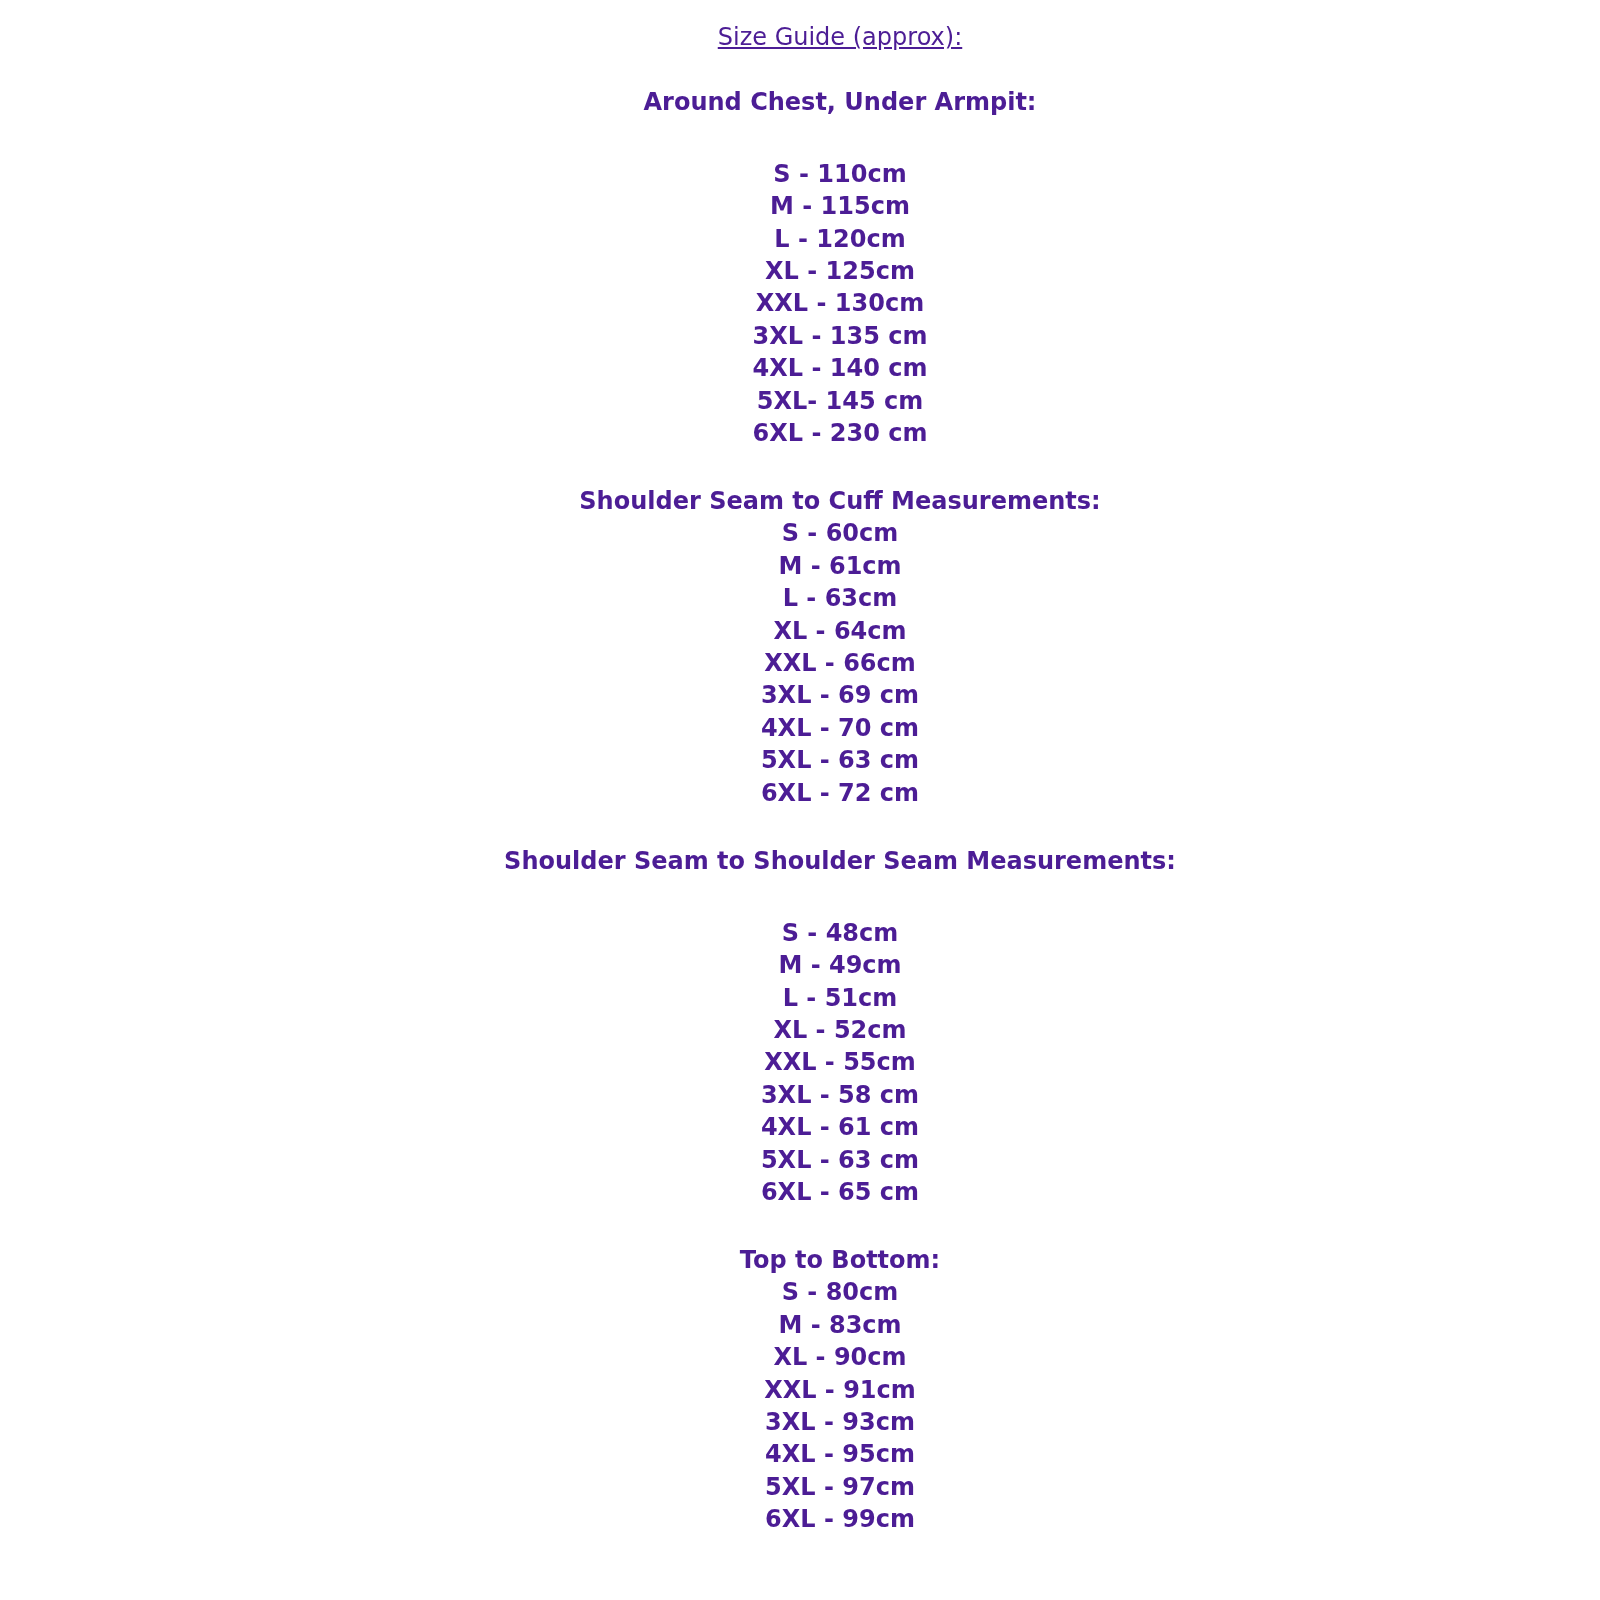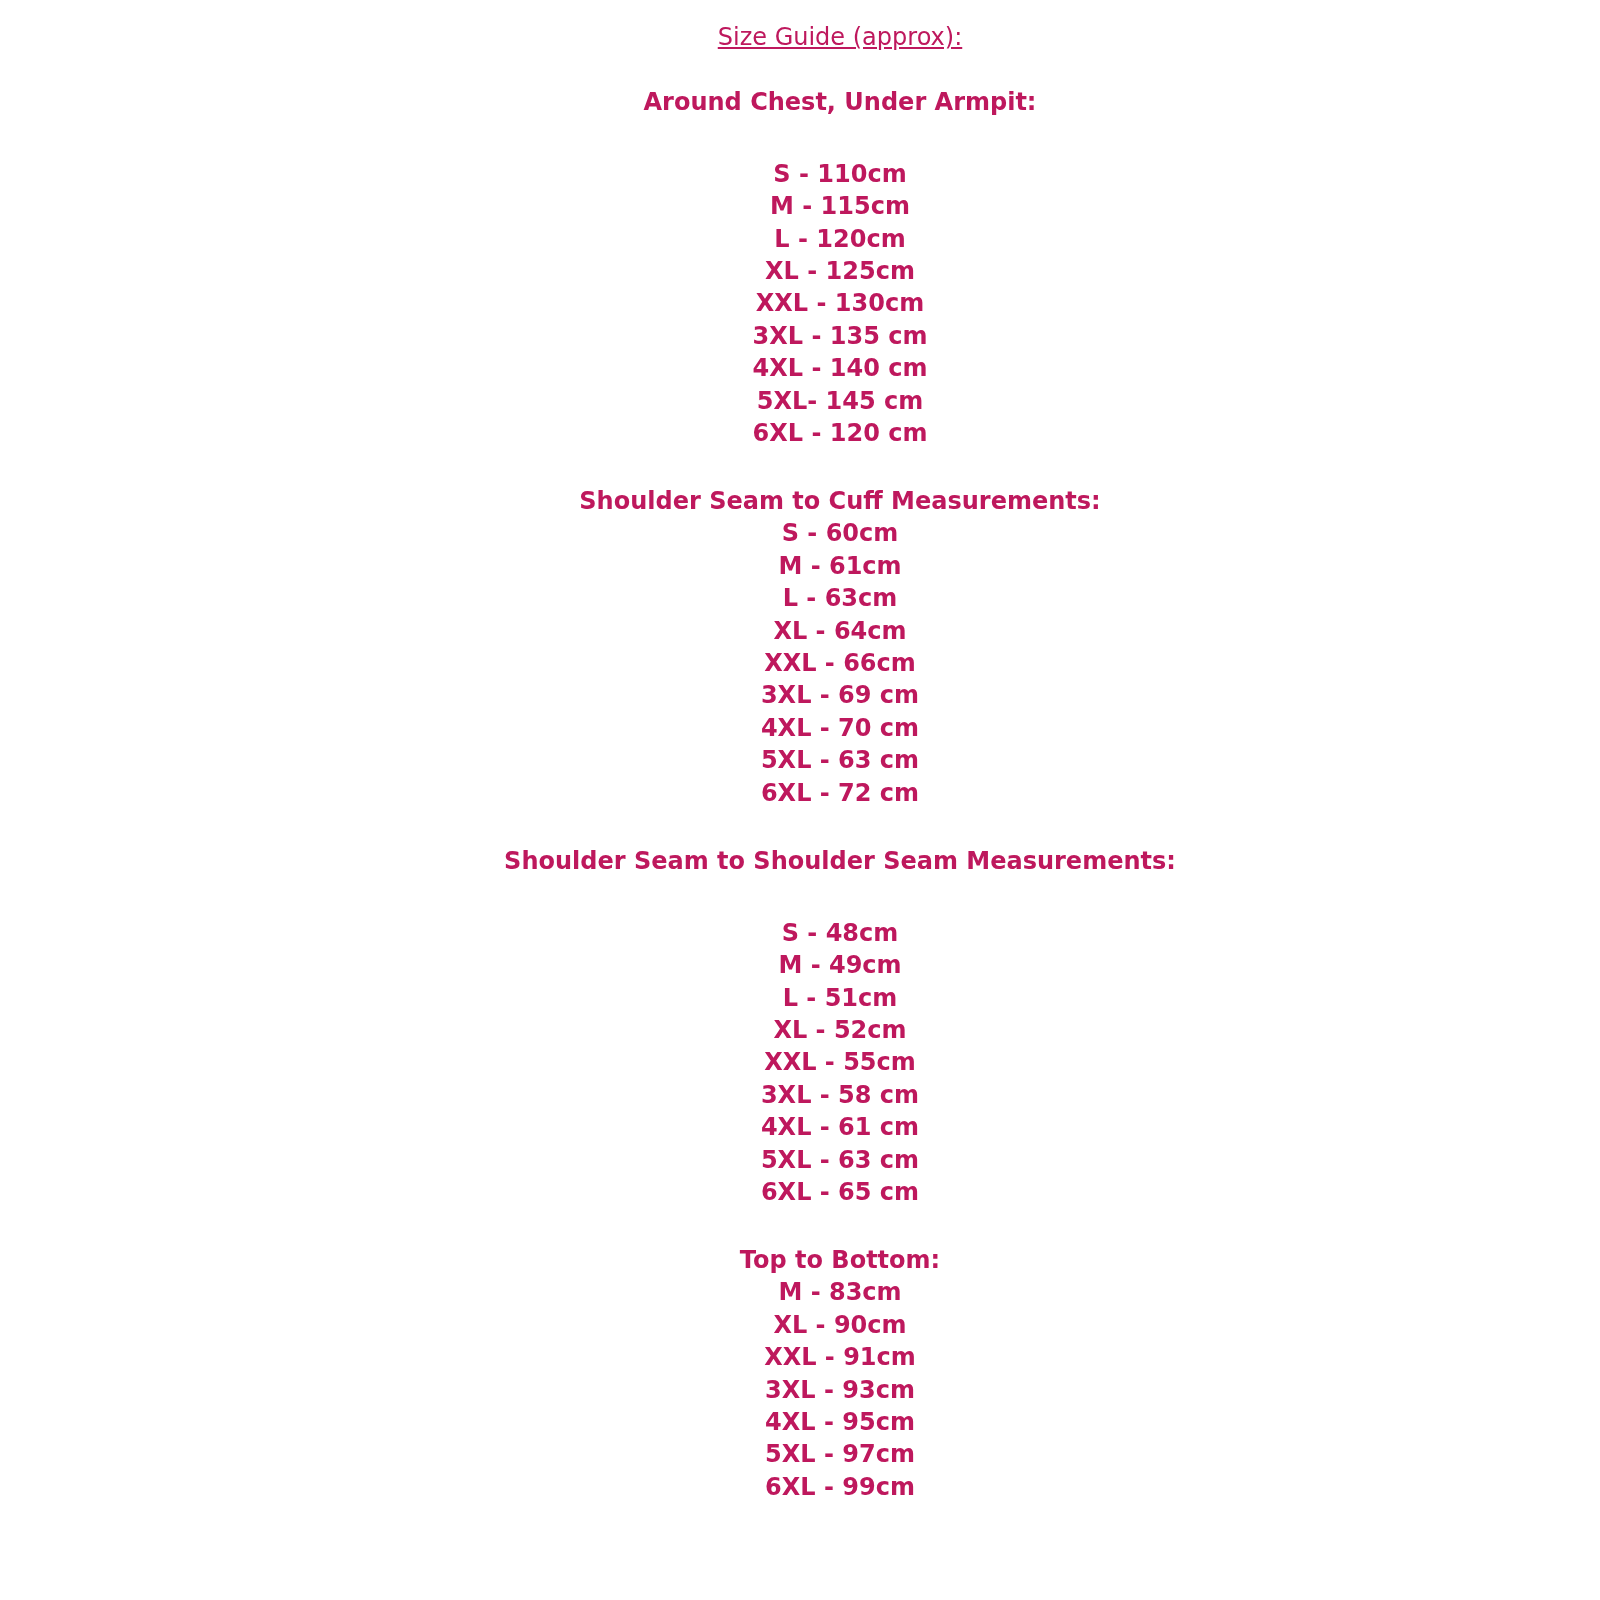--- a/index.html
+++ b/index.html
@@ -16,21 +16,21 @@
   }
   .content {
     box-sizing: border-box;
     width: 1600px;
     padding-top: 21px;
     padding-left: 80px; 
     text-align: center;
     font-family: "DejaVu Sans", "Liberation Sans", sans-serif;
     font-size: 24px;
     line-height: 32.4px;
-    color: #be185d;
+    color: #4c1d95;
     -webkit-font-smoothing: antialiased;
   }
   .doc-title {
     text-decoration: underline;
     margin-bottom: 32.4px; 
   }
   .section {
     margin-bottom: 35.6px; 
     font-weight: bold;
   }
@@ -66,21 +66,21 @@
   <div class="size-line">XL - 125cm</div>
 
   <div class="size-line">XXL - 130cm</div>
 
   <div class="size-line">3XL - 135 cm</div>
 
   <div class="size-line">4XL - 140 cm</div>
 
   <div class="size-line">5XL- 145 cm</div>
 
-  <div class="size-line">6XL - 120 cm</div>
+  <div class="size-line">6XL - 230 cm</div>
 </div>
   </div>
 
   <div class="section">
     <div class="section-heading">Shoulder Seam to Cuff Measurements:</div>
     <div class="size-list">
   <div class="size-line">S - 60cm</div>
 
   <div class="size-line">M - 61cm</div>
 
@@ -119,20 +119,21 @@
 
   <div class="size-line">5XL - 63 cm</div>
 
   <div class="size-line">6XL - 65 cm</div>
 </div>
   </div>
 
   <div class="section">
     <div class="section-heading">Top to Bottom:</div>
     <div class="size-list">
+  <div class="size-line">S - 80cm</div>
 
   <div class="size-line">M - 83cm</div>
 
 
   <div class="size-line">XL - 90cm</div>
 
   <div class="size-line">XXL - 91cm</div>
 
   <div class="size-line">3XL - 93cm</div>
 

